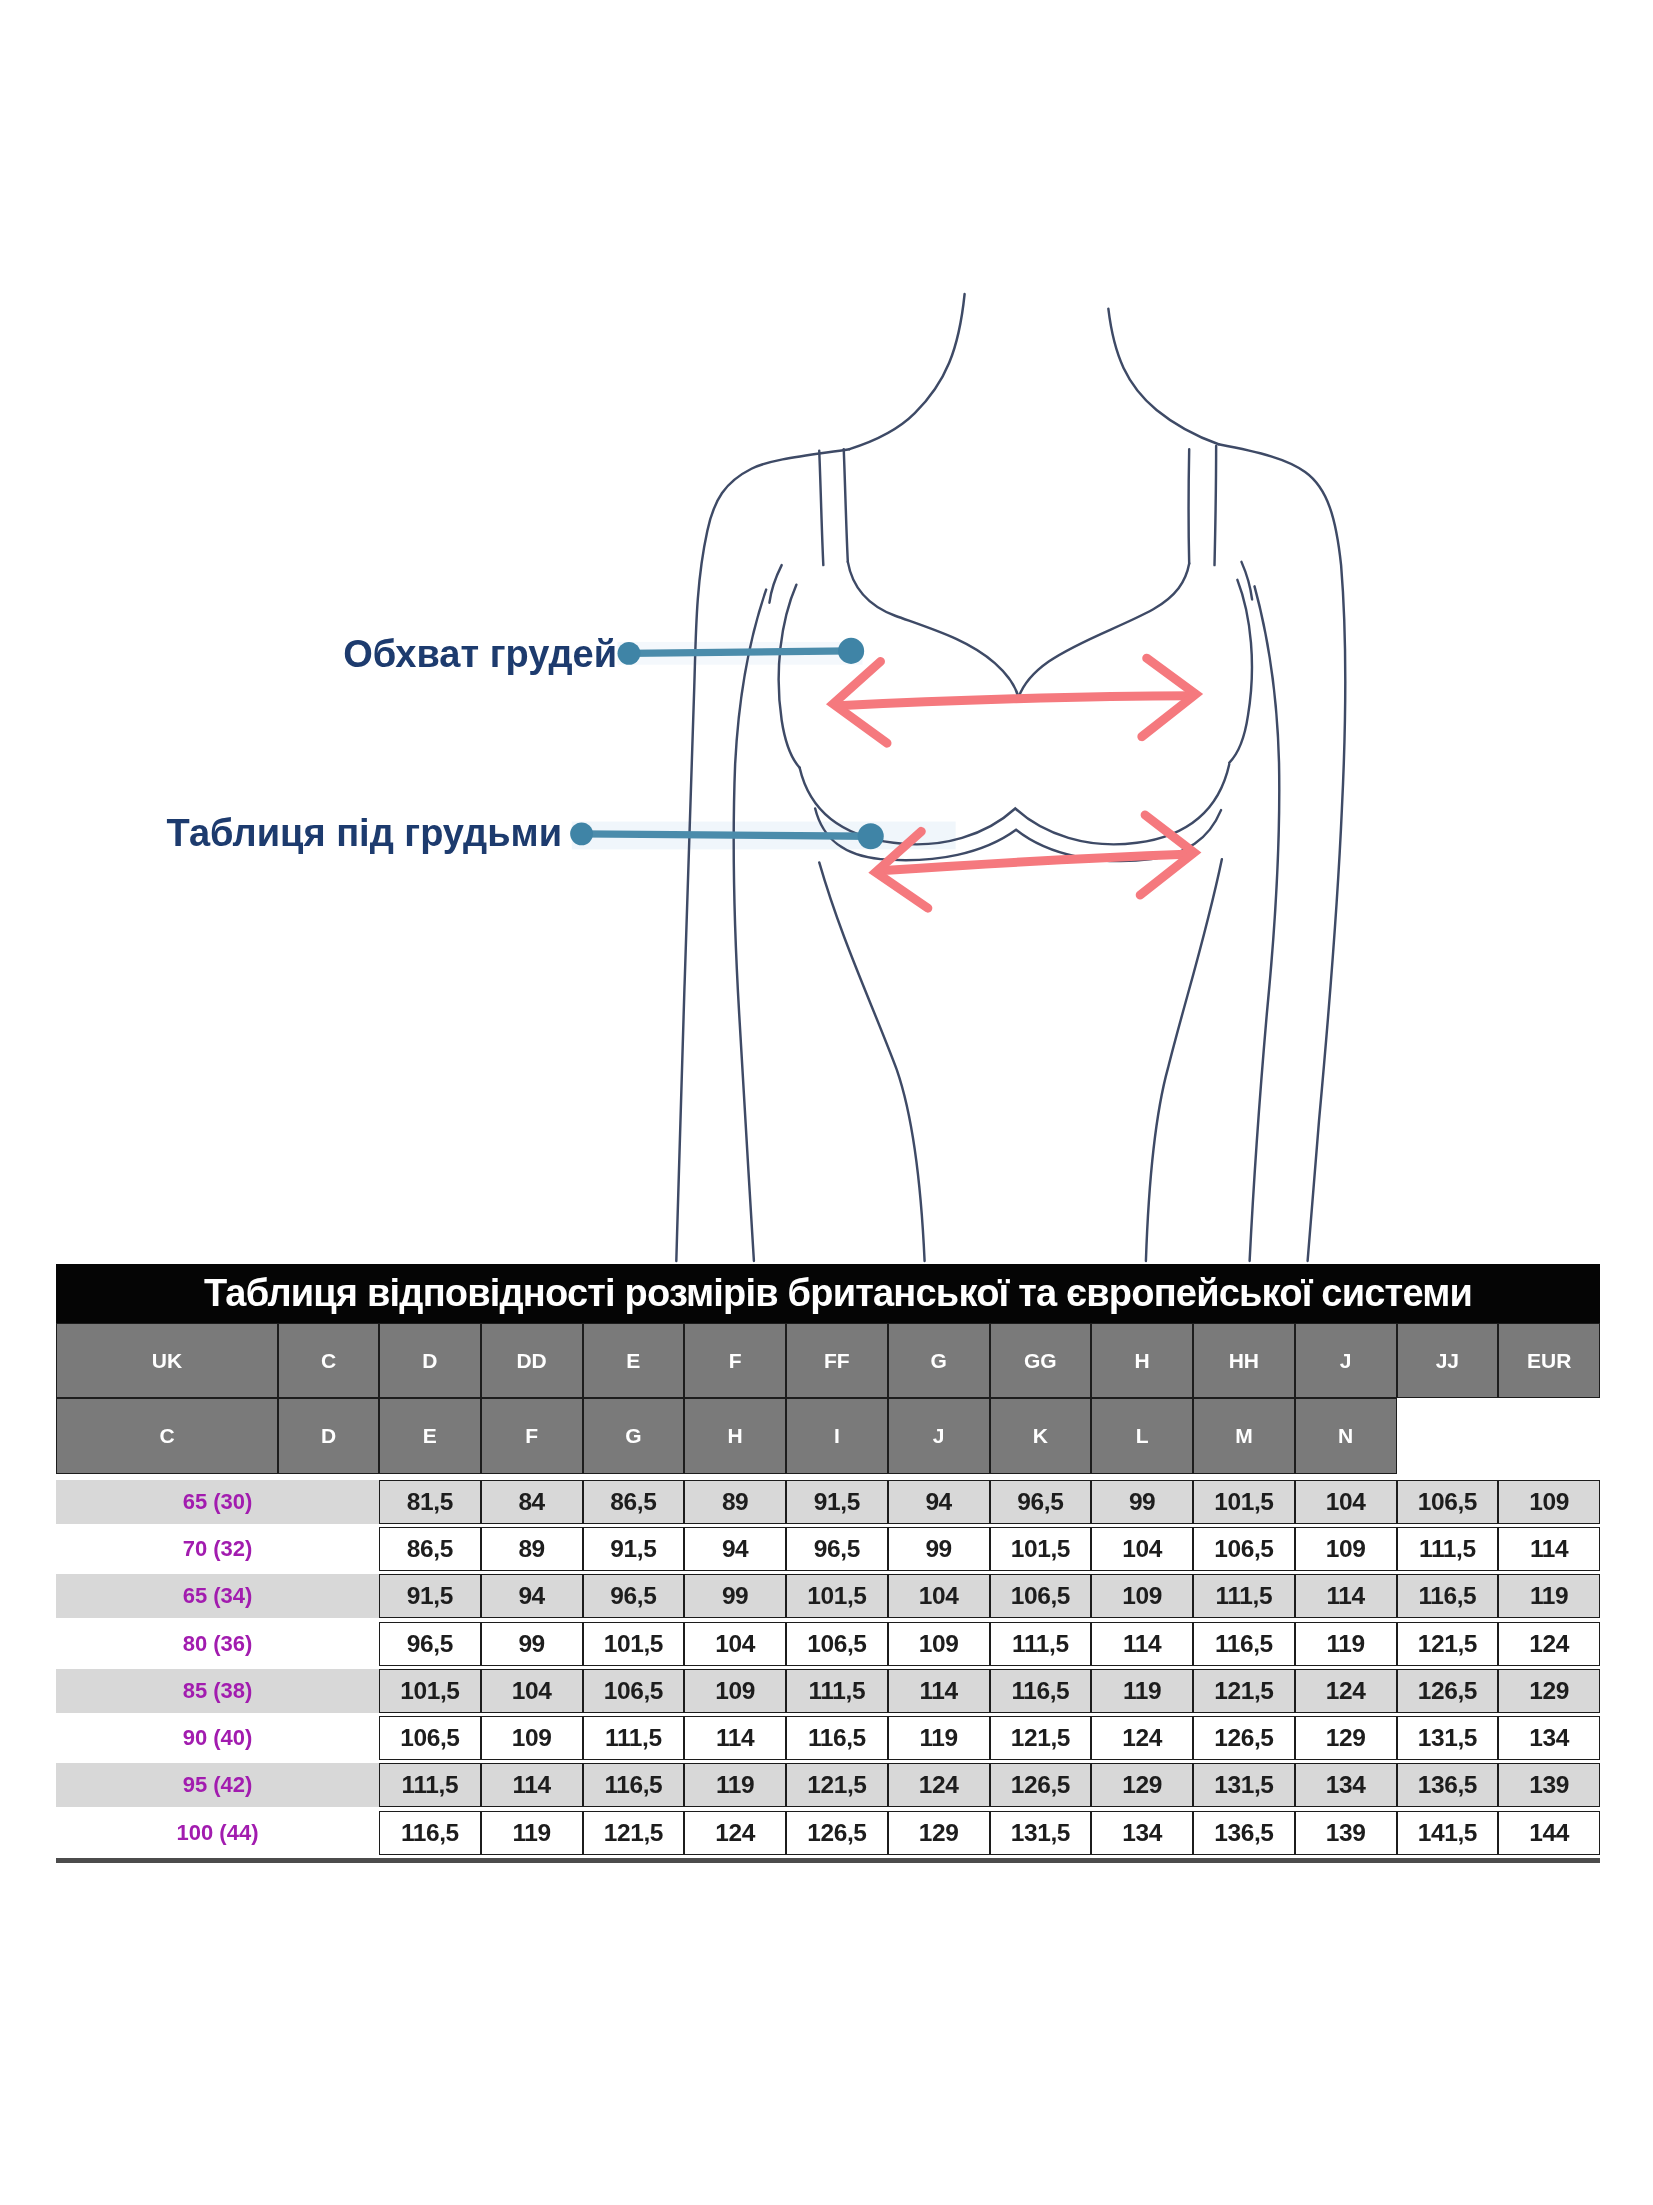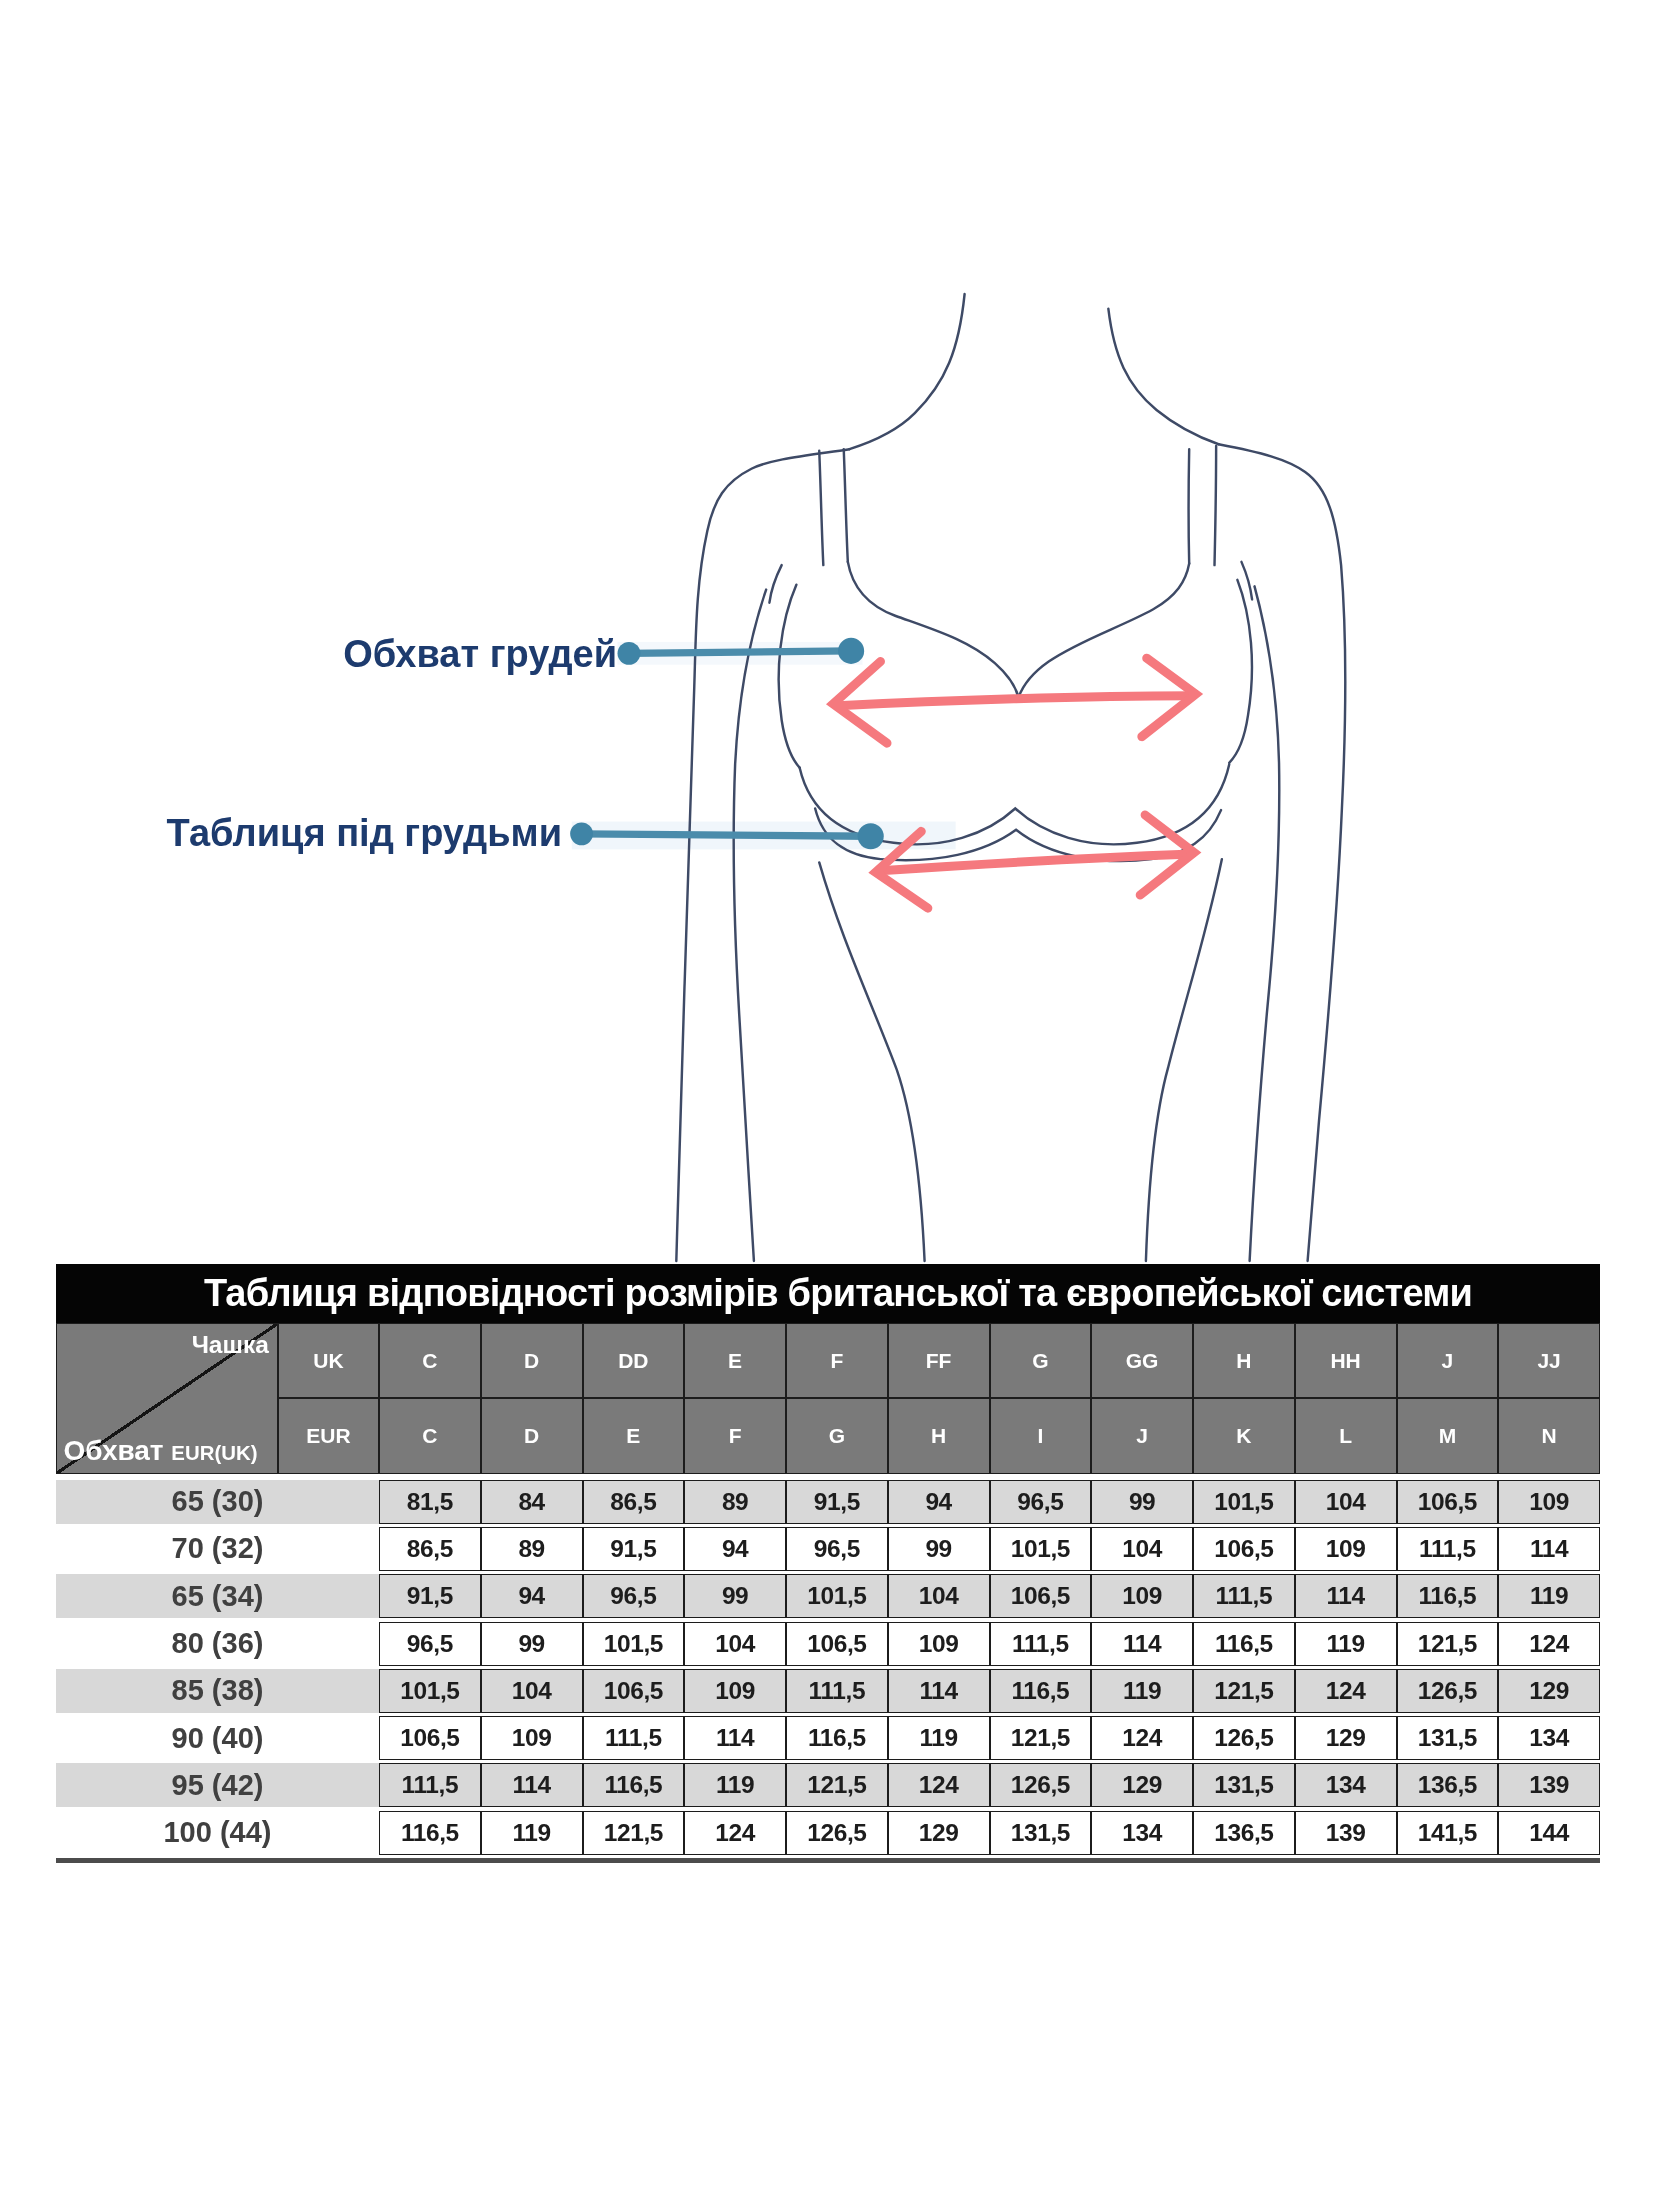--- a/index.html
+++ b/index.html
@@ -50,21 +50,21 @@
     text-align:right;
   }
   .tbl-body{padding-top:5.7px;}
   .trow{
     display:grid;grid-template-columns:323px repeat(12,1fr);
     height:44px;margin-bottom:3.3px;
   }
   .trow.shaded .band-cell,.trow.shaded .val-cell{background:#d8d8d8;}
   .trow.plain .band-cell,.trow.plain .val-cell{background:#ffffff;}
   .band-cell{
-    color:#404040;font-weight:600;font-size:29px;display:flex;align-items:center;
+    color:#a21caf;font-weight:600;font-size:22px;display:flex;align-items:center;
     justify-content:center;box-sizing:border-box;
   }
   .val-cell{
     color:#1d1d1d;font-weight:600;font-size:24.5px;border:1.6px solid #1c1c1c;
     display:flex;align-items:center;justify-content:center;box-sizing:border-box;
     letter-spacing:-0.4px;
   }
   .bottom-rule{height:4.9px;background:#4c4c4c;}
 </style>
 </head>
@@ -131,24 +131,20 @@
     </g>
   </svg>
 
   <div id="bust-label" class="callout">Обхват грудей</div>
   <div id="underbust-label" class="callout">Таблиця під грудьми</div>
 
   <div class="size-table">
     <div class="tbl-title">Таблиця відповідності розмірів британської та європейської системи</div>
 
     <div class="tbl-header">
-      <div class="corner-cell">
-        <span class="corner-cup">Чашка</span>
-        <span class="corner-band"><span>Обхват</span>&nbsp;<span class="sub">EUR(UK)</span></span>
-      </div>
       <div class="sys-cell">UK</div>
       <div class="fillrow"><div class="cup-cell">C</div><div class="cup-cell">D</div><div class="cup-cell">DD</div><div class="cup-cell">E</div><div class="cup-cell">F</div><div class="cup-cell">FF</div><div class="cup-cell">G</div><div class="cup-cell">GG</div><div class="cup-cell">H</div><div class="cup-cell">HH</div><div class="cup-cell">J</div><div class="cup-cell">JJ</div></div>
       <div class="sys-cell">EUR</div>
       <div class="fillrow"><div class="cup-cell">C</div><div class="cup-cell">D</div><div class="cup-cell">E</div><div class="cup-cell">F</div><div class="cup-cell">G</div><div class="cup-cell">H</div><div class="cup-cell">I</div><div class="cup-cell">J</div><div class="cup-cell">K</div><div class="cup-cell">L</div><div class="cup-cell">M</div><div class="cup-cell">N</div></div>
     </div>
 
     <div class="tbl-body">
         <div class="trow shaded">
           <div class="band-cell">65 (30)</div>
           <div class="val-cell">81,5</div>

